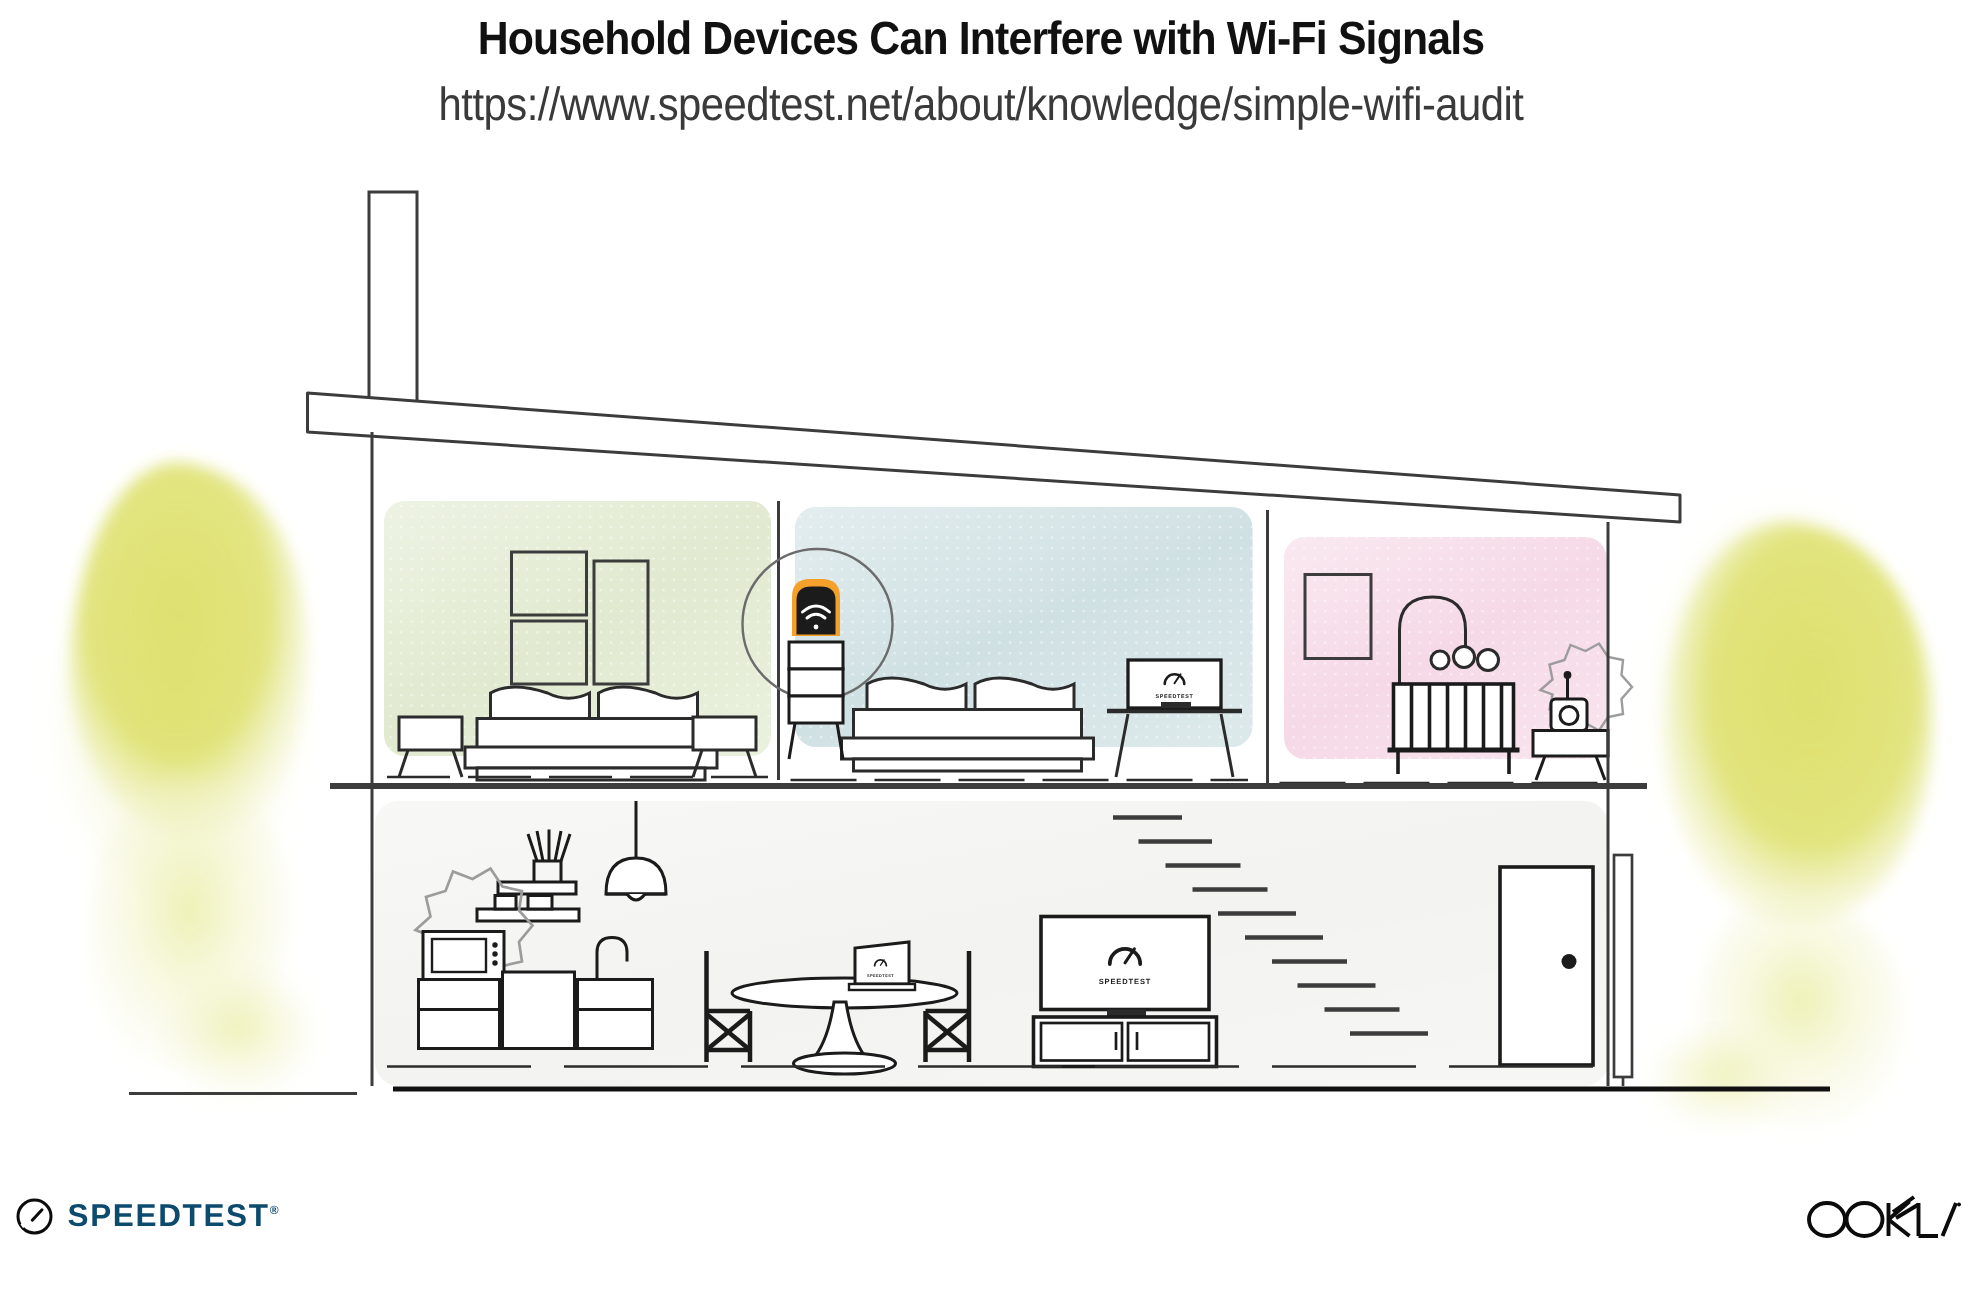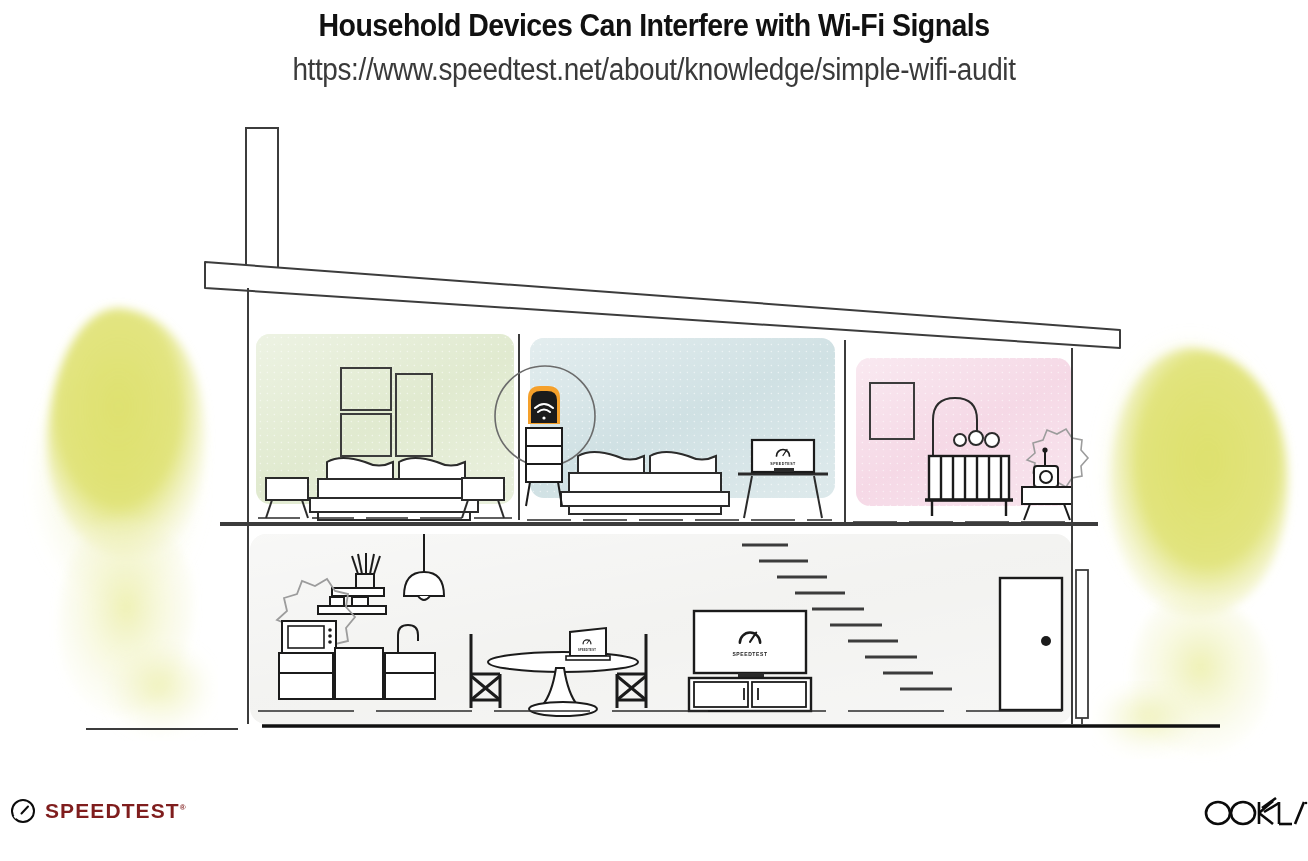--- a/index.html
+++ b/index.html
@@ -35,21 +35,21 @@
 
   #art{position:absolute;top:0;left:0;}
 
   
   .footer-left{
     position:absolute;left:10px;top:798px;
     display:flex;align-items:center;gap:9px;
   }
   .st-word{
     font-family:"Liberation Sans", sans-serif;
-    font-weight:bold;font-size:21px;letter-spacing:1.1px;color:#7f1d1d;
+    font-weight:bold;font-size:21px;letter-spacing:1.1px;color:#0c4a6e;
   }
   .st-reg{font-size:8px;vertical-align:super;letter-spacing:0;}
   .footer-right{
     position:absolute;left:1203px;top:795px;
   }
 </style>
 </head>
 <body>
 
 <div id="stage">

